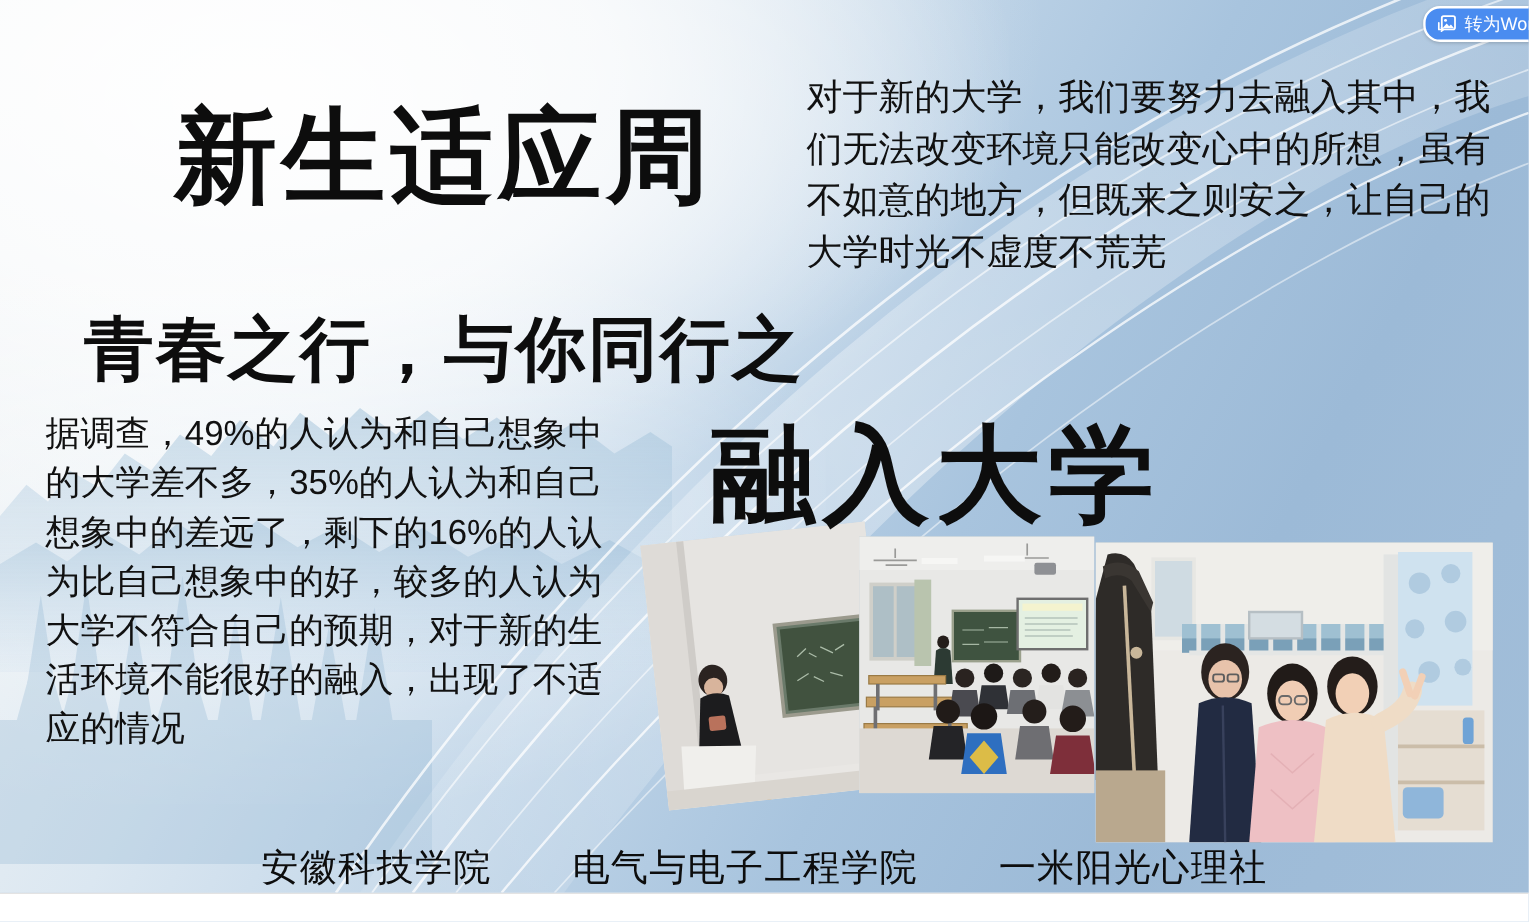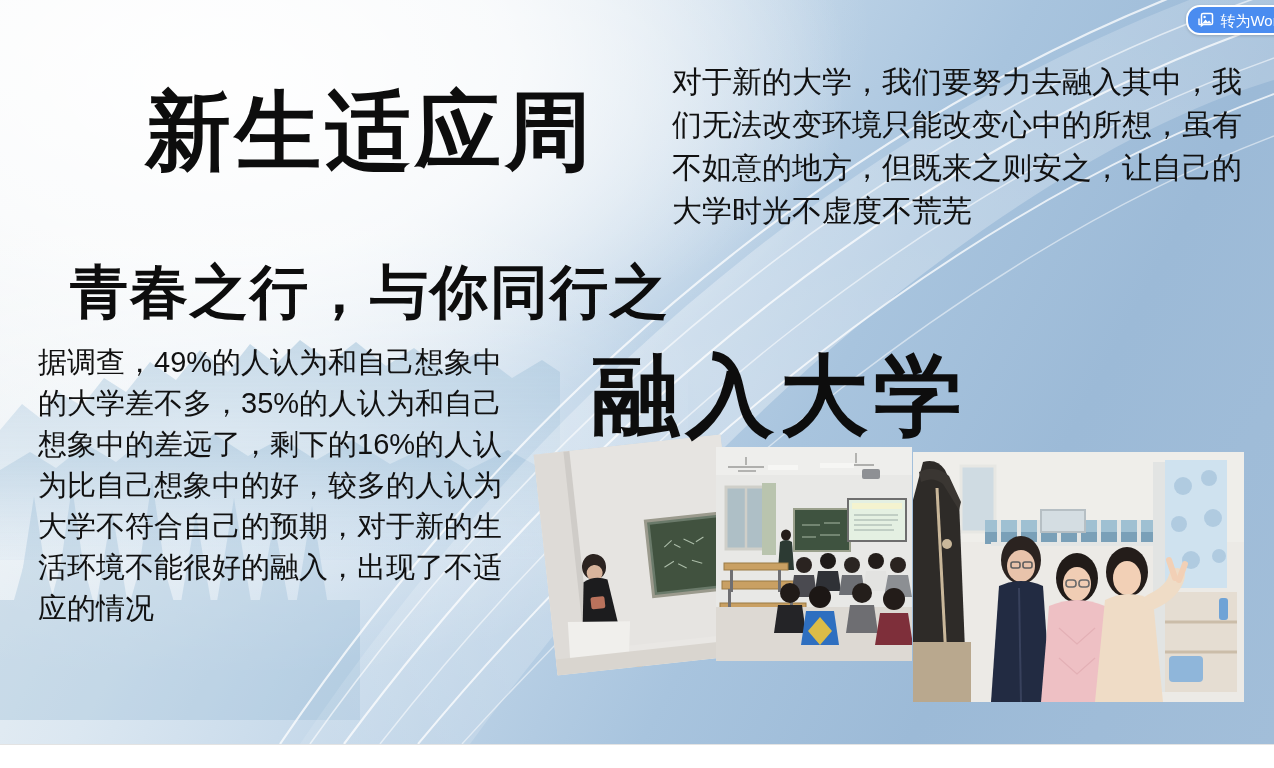--- a/index.html
+++ b/index.html
@@ -347,20 +347,27 @@
       </svg>
     </div>
 
     <div class="headline">新生适应周</div>
     <div class="subhead">青春之行，与你同行之</div>
     <div class="bighead">融入大学</div>
 
     <div class="para para-right">对于新的大学，我们要努力去融入其中，我们无法改变环境只能改变心中的所想，虽有不如意的地方，但既来之则安之，让自己的大学时光不虚度不荒芜</div>
     <div class="para para-left">据调查，49%的人认为和自己想象中的大学差不多，35%的人认为和自己想象中的差远了，剩下的16%的人认为比自己想象中的好，较多的人认为大学不符合自己的预期，对于新的生活环境不能很好的融入，出现了不适应的情况</div>
 
+    <div class="footer">
+      <span>安徽科技学院</span>
+      <span class="gap"></span>
+      <span>电气与电子工程学院</span>
+      <span class="gap"></span>
+      <span>一米阳光心理社</span>
+    </div>
 
     <div id="convert-btn">
       <svg class="ico" viewBox="0 0 17 16">
         <rect x="4.5" y="1.5" width="11" height="11" rx="1.6" fill="none" stroke="#ffffff" stroke-width="1.5"></rect>
         <circle cx="7.6" cy="5" r="1.2" fill="#ffffff"></circle>
         <path d="M5.2,11.4 L8.6,7.6 L10.6,9.9 L12.1,8.4 L14.6,11.4 Z" fill="#ffffff"></path>
         <path d="M2,7 v5.6 h3.2" fill="none" stroke="#ffffff" stroke-width="1.4" stroke-linecap="round" stroke-linejoin="round"></path>
         <path d="M4.2,11.2 l1.6,1.4 l-1.6,1.4" fill="none" stroke="#ffffff" stroke-width="1.4" stroke-linecap="round" stroke-linejoin="round"></path>
       </svg>
       <span class="lbl">转为Word</span>

